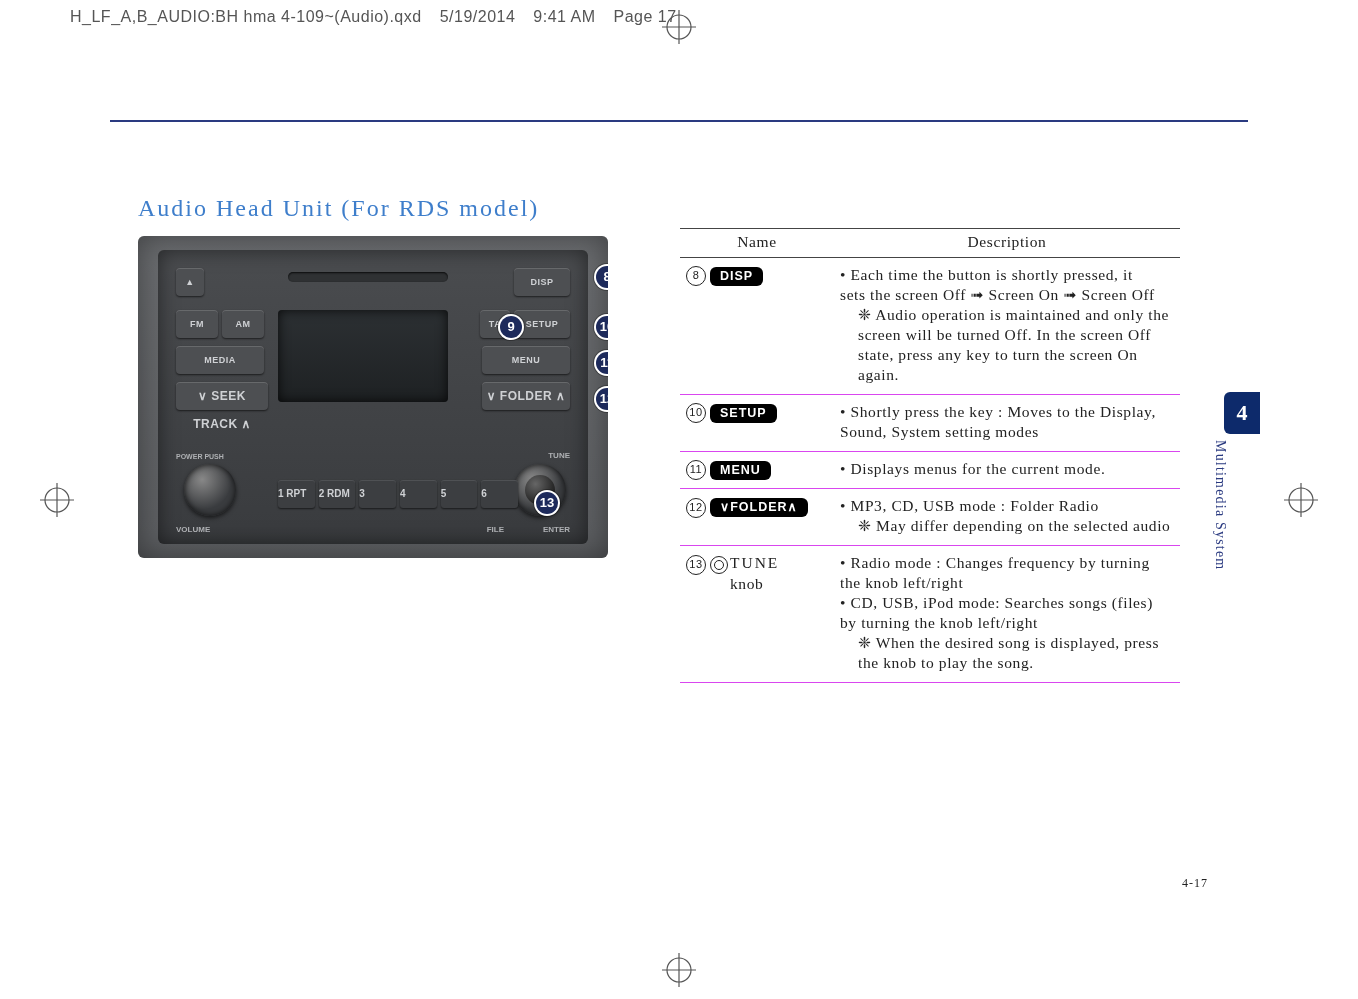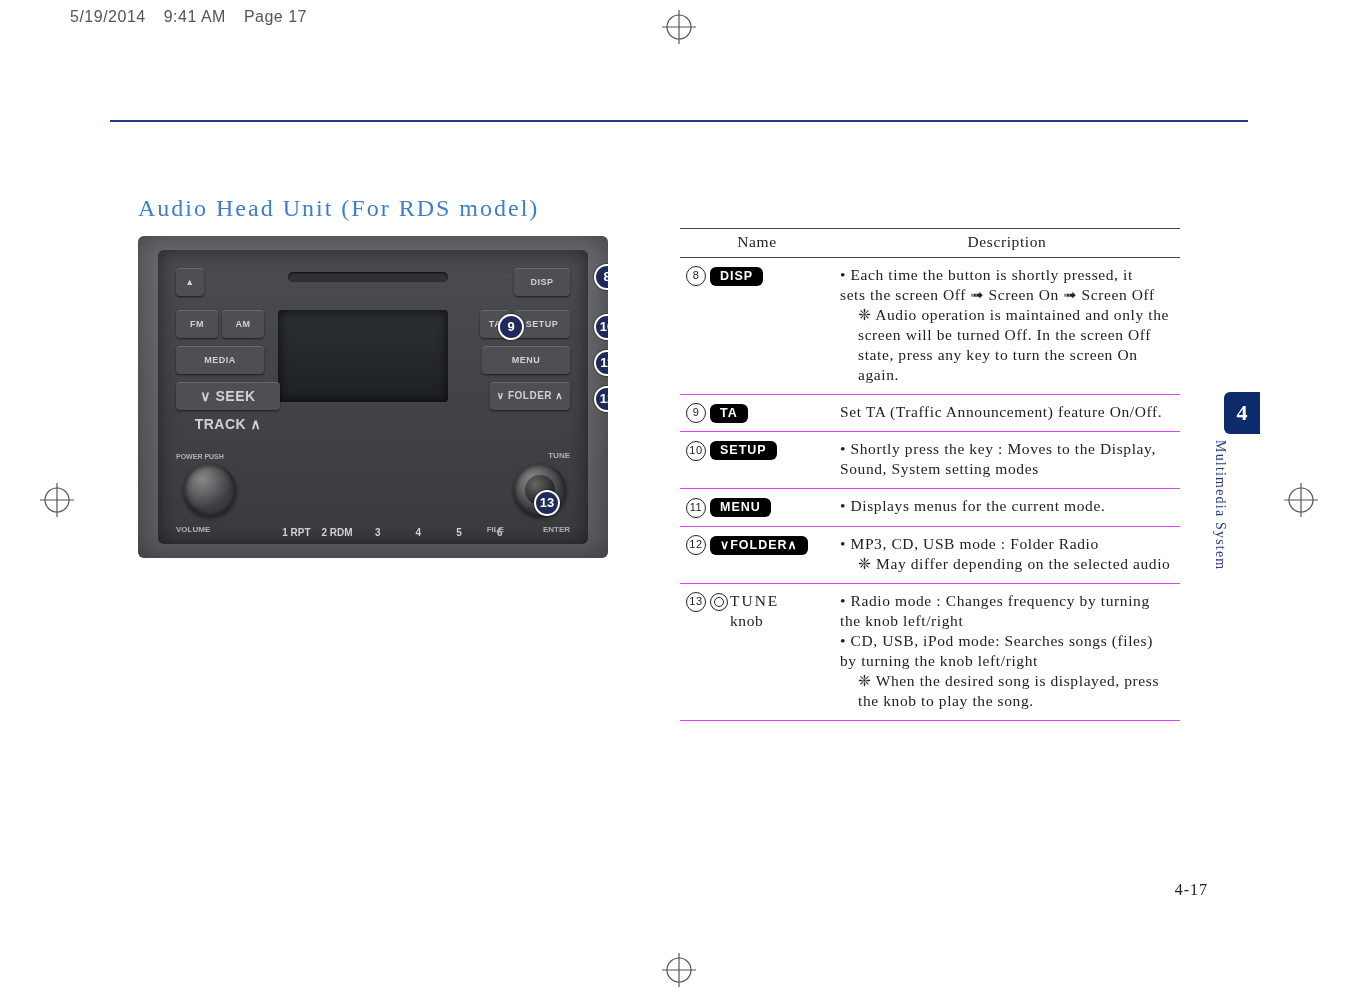--- a/index.html
+++ b/index.html
@@ -119,22 +119,20 @@
     display: flex;
     gap: 4px;
   }
   .preset-row .p {
     flex:1;
     background:#3c3e41;
     border-radius:3px;
     box-shadow: inset 0 1px 0 rgba(255,255,255,.1), 0 1px 2px rgba(0,0,0,.6);
     color:#cfd1d4;
     font:700 10px/28px Arial,sans-serif;
-    text-align:center;
-    margin-top:39px;
   }
   .volknob, .tuneknob {
     position:absolute;
     width:52px;height:52px;border-radius:50%;
     background: radial-gradient(circle at 35% 30%, #888, #3a3c3f 60%);
     box-shadow: inset 0 0 6px rgba(0,0,0,.8), 0 2px 4px rgba(0,0,0,.6);
   }
   .tuneknob .inner {
     position:absolute;inset:11px;border-radius:50%;
     background: radial-gradient(circle at 35% 30%, #666, #222 70%);
@@ -220,31 +218,32 @@
     top: 440px;
     width: 18px;
     color:#2a3a80;
     font:14px/1.4 "Times New Roman",serif;
     writing-mode: vertical-rl;
     letter-spacing:1.2px;
   }
   .page-num {
     position:absolute;
     right: 150px;
-    bottom: 100px;
-    font-size: 16px;
+    bottom: 108px;
+    font-size: 12px;
     letter-spacing:1px;
   }
 </style>
 </head>
 <body>
 
 <div class="page">
 
   <div class="top-meta">
+    <span>H_LF_A,B_AUDIO:BH hma 4-109~(Audio).qxd</span>
     <span>5/19/2014</span>
     <span>9:41 AM</span>
     <span>Page 17</span>
   </div>
 
   <div class="crop crop-top">
     <svg viewBox="0 0 34 34">
         <line x1="17" y1="0" x2="17" y2="34"></line>
         <line x1="0" y1="17" x2="34" y2="17"></line>
         <circle cx="17" cy="17" r="12"></circle>
@@ -279,27 +278,27 @@
   <div class="radio-image">
     <div class="panel">
       <div class="cd-slot"></div>
       <div class="rbtn" style="left:18px;top:18px;width:28px">▲</div>
 
       <div class="radio-screen"></div>
 
       <div class="rbtn" style="left:18px;top:60px;width:42px">FM</div>
       <div class="rbtn" style="left:64px;top:60px;width:42px">AM</div>
       <div class="rbtn" style="left:18px;top:96px;width:88px">MEDIA</div>
-      <div class="rbtn" style="left:18px;top:132px;width:104px;font-size:14px">∨ <span>SEEK TRACK</span> ∧</div>
+      <div class="rbtn" style="left:18px;top:132px;width:92px;font-size:12px">∨ <span>SEEK TRACK</span> ∧</div>
 
       <div class="rbtn" style="right:18px;top:18px;width:56px">DISP</div>
       <div class="rbtn" style="right:78px;top:60px;width:30px">TA</div>
       <div class="rbtn" style="right:18px;top:60px;width:56px">SETUP</div>
       <div class="rbtn" style="right:18px;top:96px;width:88px">MENU</div>
-      <div class="rbtn" style="right:18px;top:132px;width:80px;font-size:10px">∨ FOLDER ∧</div>
+      <div class="rbtn" style="right:18px;top:132px;width:88px;font-size:12px">∨ FOLDER ∧</div>
 
       <div class="volknob" style="left:26px;bottom:28px"></div>
       <div class="tuneknob" style="right:22px;bottom:28px">
           <div class="inner"></div>
         </div>
 
       <div class="preset-row">
         <div class="p">1 RPT</div>
         <div class="p">2 RDM</div>
         <div class="p">3</div>
@@ -338,28 +337,20 @@
               <li>• Each time the button is shortly pressed, it</li>
               <li>sets the screen Off ➟ Screen On ➟ Screen Off</li>
               <li class="indent">❈ Audio operation is maintained and only the</li>
               <li class="indent">screen will be turned Off. In the screen Off</li>
               <li class="indent">state, press any key to turn the screen On</li>
               <li class="indent">again.</li>
             </ul>
           </td>
         </tr>
         <tr>
-          <td class="name"><span class="circnum">9</span><span class="chip">TA</span></td>
-          <td class="desc">
-            <ul>
-              <li>Set TA (Traffic Announcement) feature On/Off.</li>
-            </ul>
-          </td>
-        </tr>
-        <tr>
           <td class="name"><span class="circnum">10</span><span class="chip">SETUP</span></td>
           <td class="desc">
             <ul>
               <li>• Shortly press the key : Moves to the Display,</li>
               <li>Sound, System setting modes</li>
             </ul>
           </td>
         </tr>
         <tr>
           <td class="name"><span class="circnum">11</span><span class="chip">MENU</span></td>

